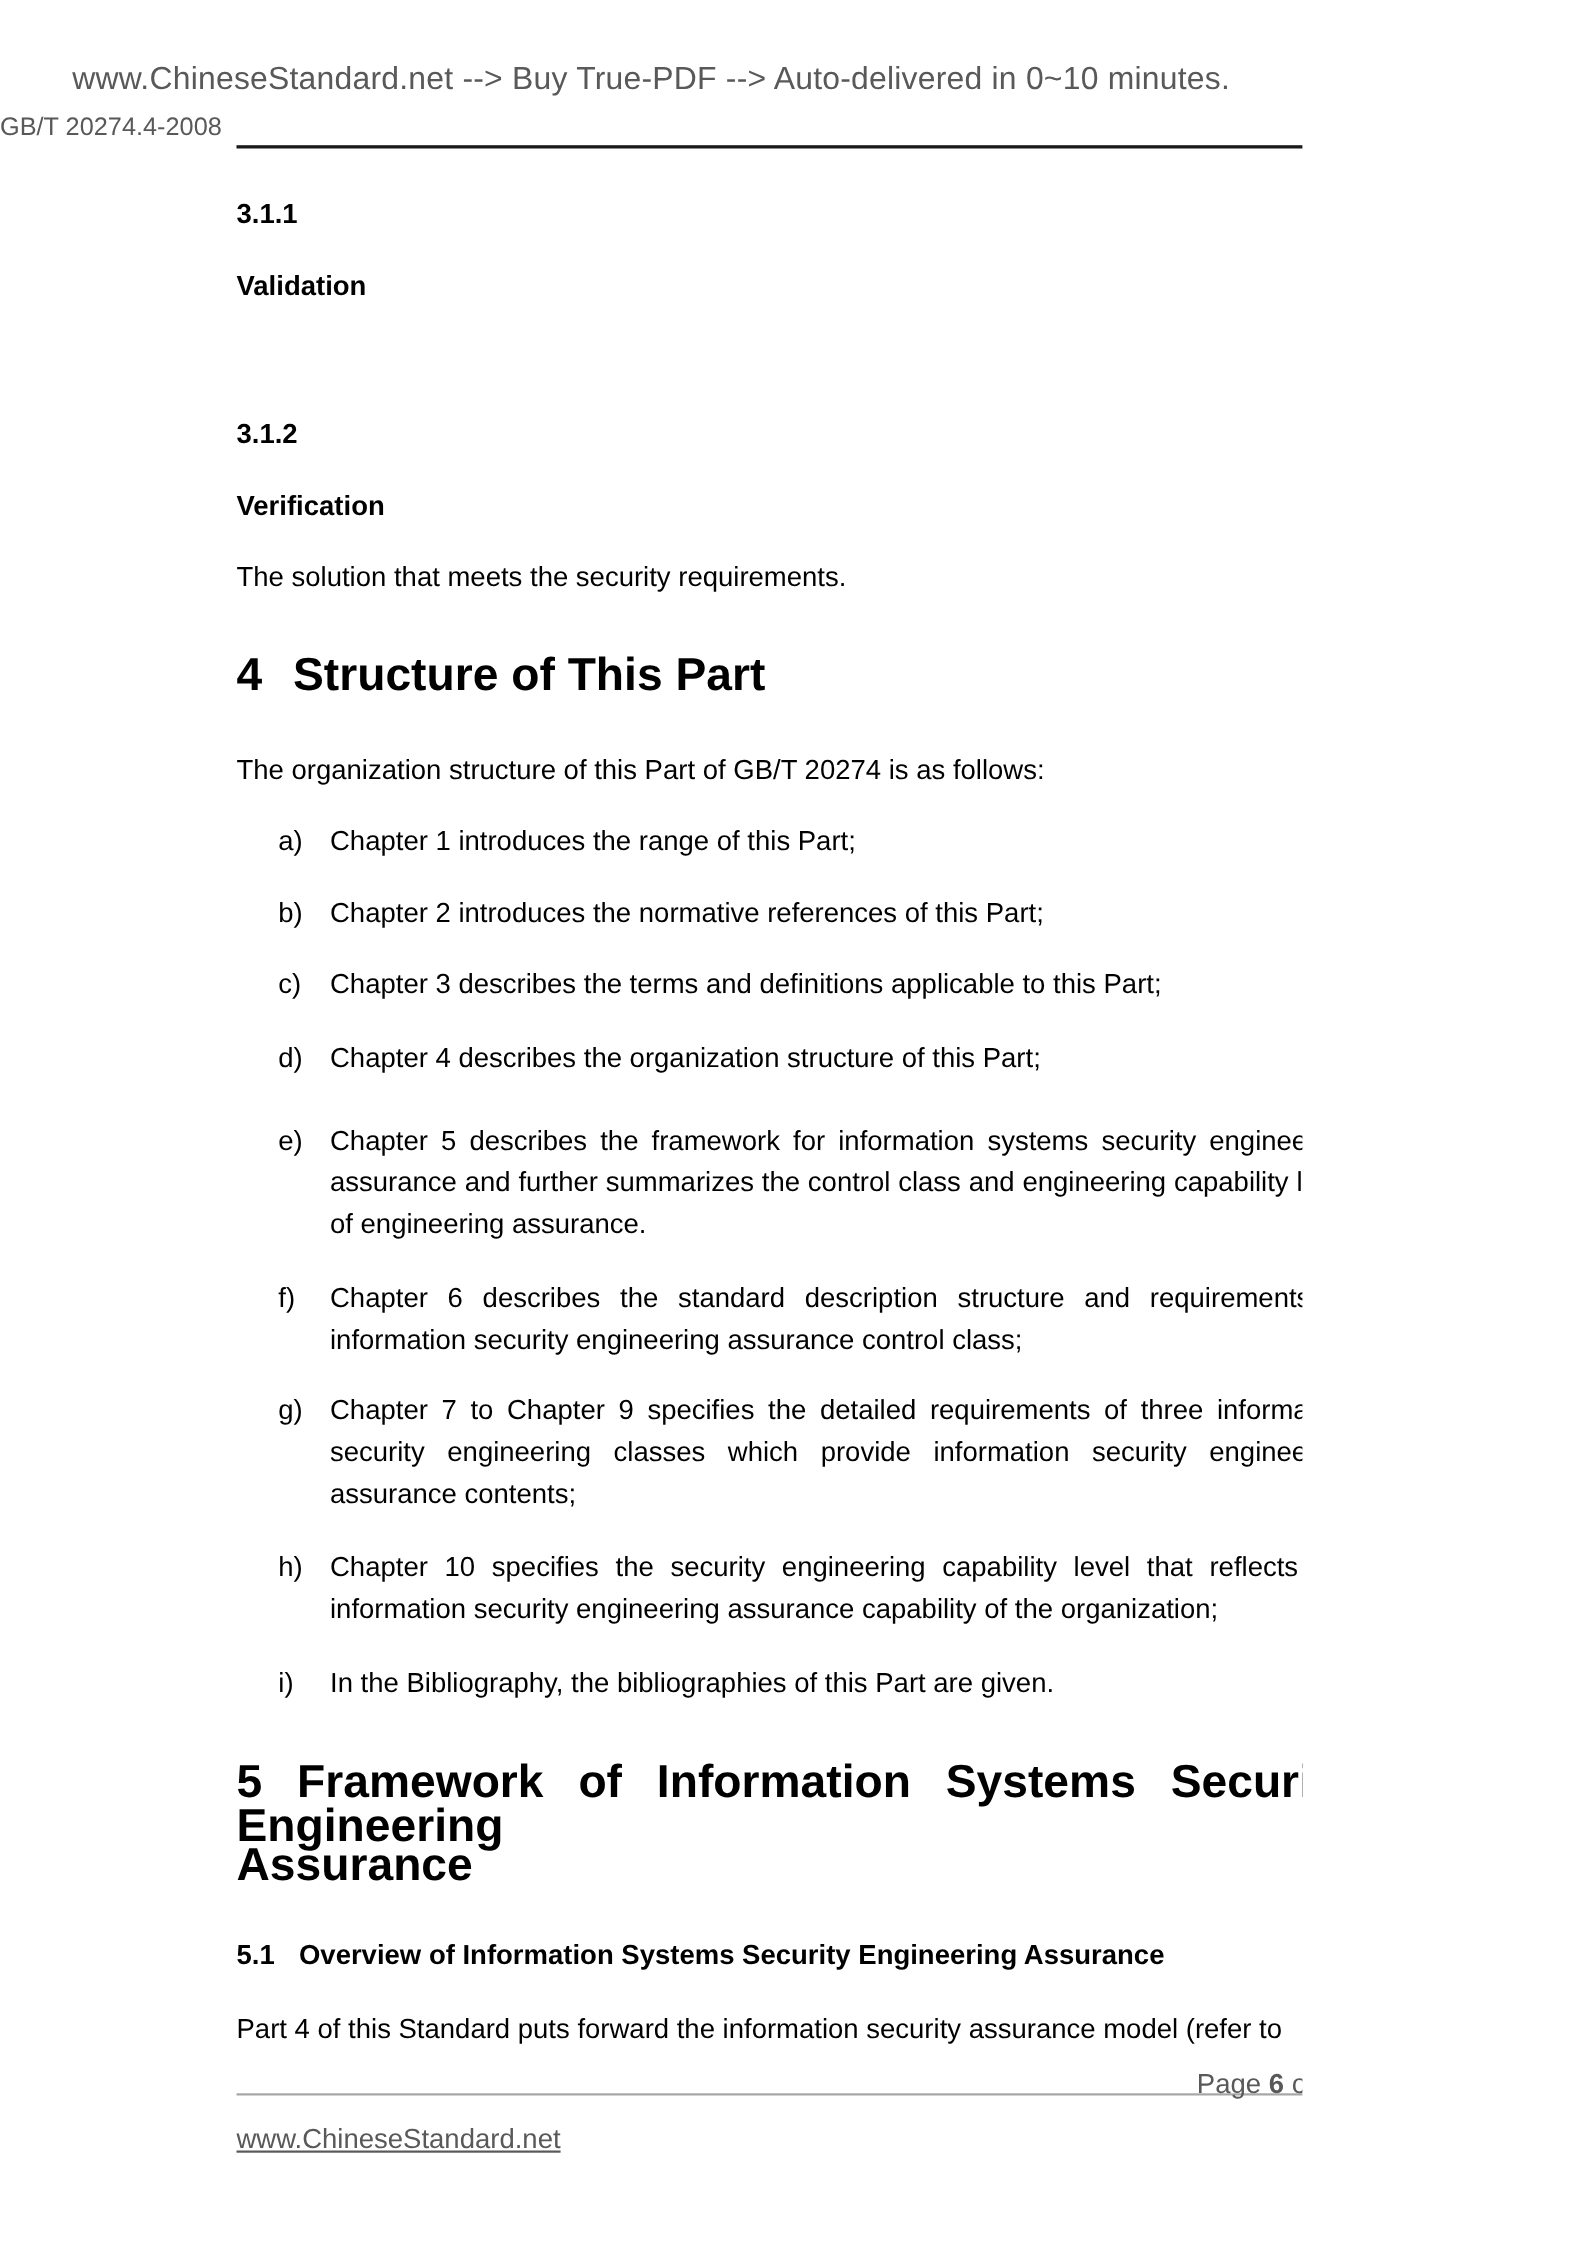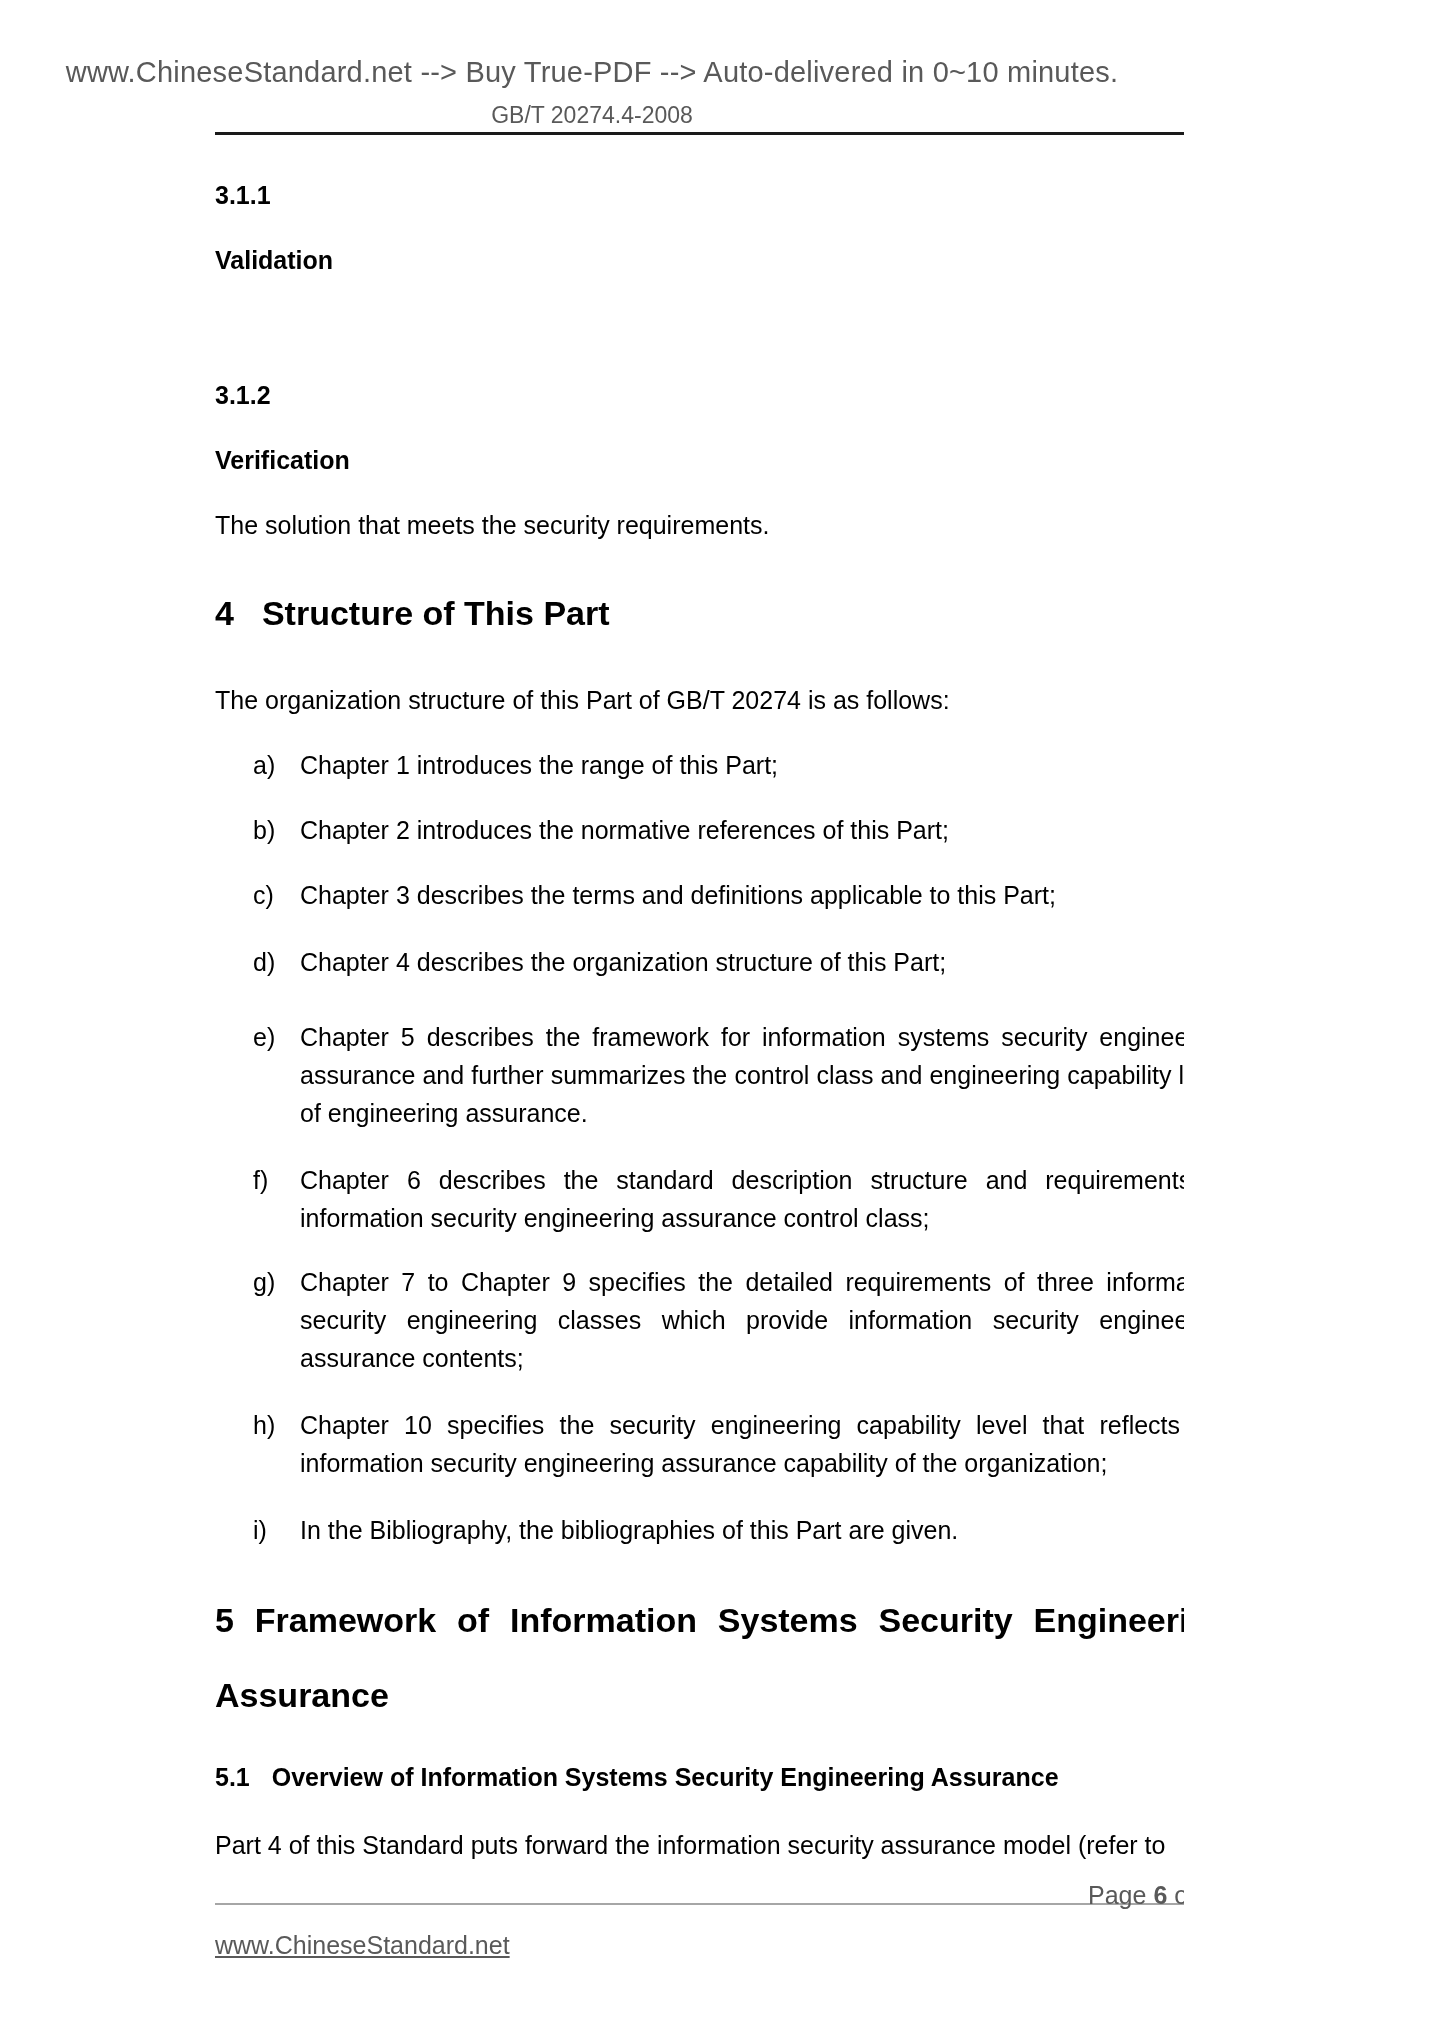--- a/index.html
+++ b/index.html
@@ -21,41 +21,40 @@
     position: absolute;
     top: 56px; left: 0; width: 100%;
     text-align: center;
     font-size: 29px;
     color: #595959;
     letter-spacing: 0.2px;
   }
   .hdr-line2 {
     position: absolute;
     top: 102px; left: 0; width: 100%;
-    text-align: center;
     font-size: 23px;
     color: #595959;
   }
   .hdr-rule {
     position: absolute;
     top: 132px; left: 215px; width: 1015px;
     height: 3px;
     background: #1a1a1a;
   }
   
   .blk {
     position: absolute;
     left: 215px;
     width: 1015px;
     font-size: 25px;
     line-height: 38px;
   }
   .bold { font-weight: bold; }
   .h2 {
-    font-size: 34px;
+    font-size: 42px;
     font-weight: bold;
     line-height: 40px;
   }
   .h2 .h-num { margin-right: 28px; }
   .h2-just {
     text-align: justify;
     text-align-last: justify;
   }
   .h3 { font-weight: bold; }
   .h3 .h-num { margin-right: 22px; }

